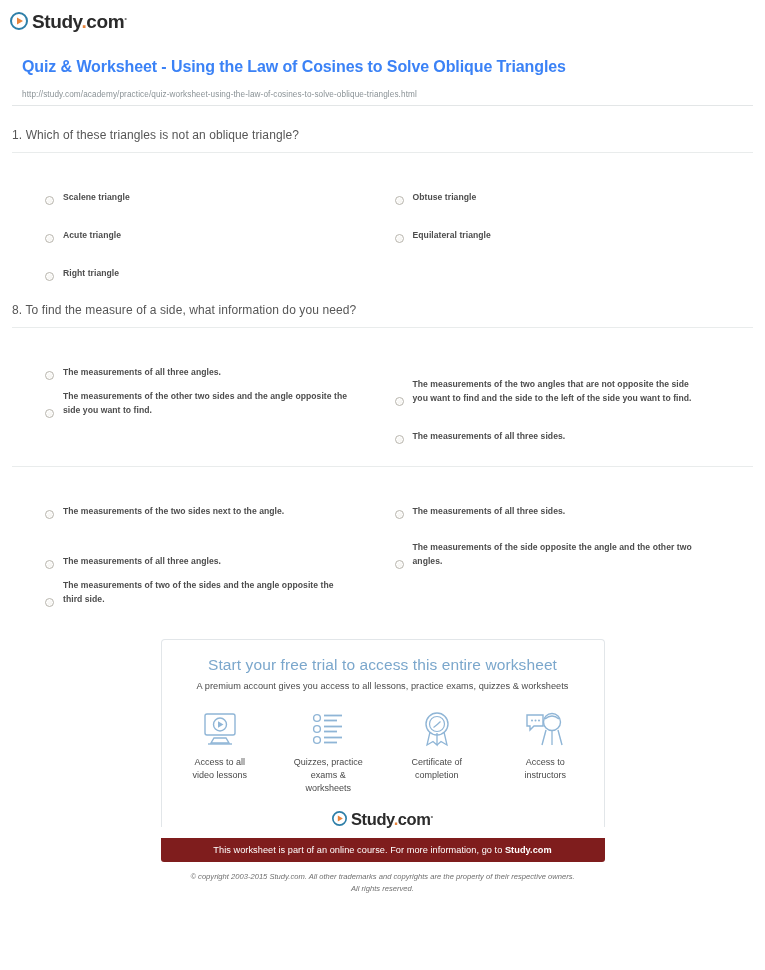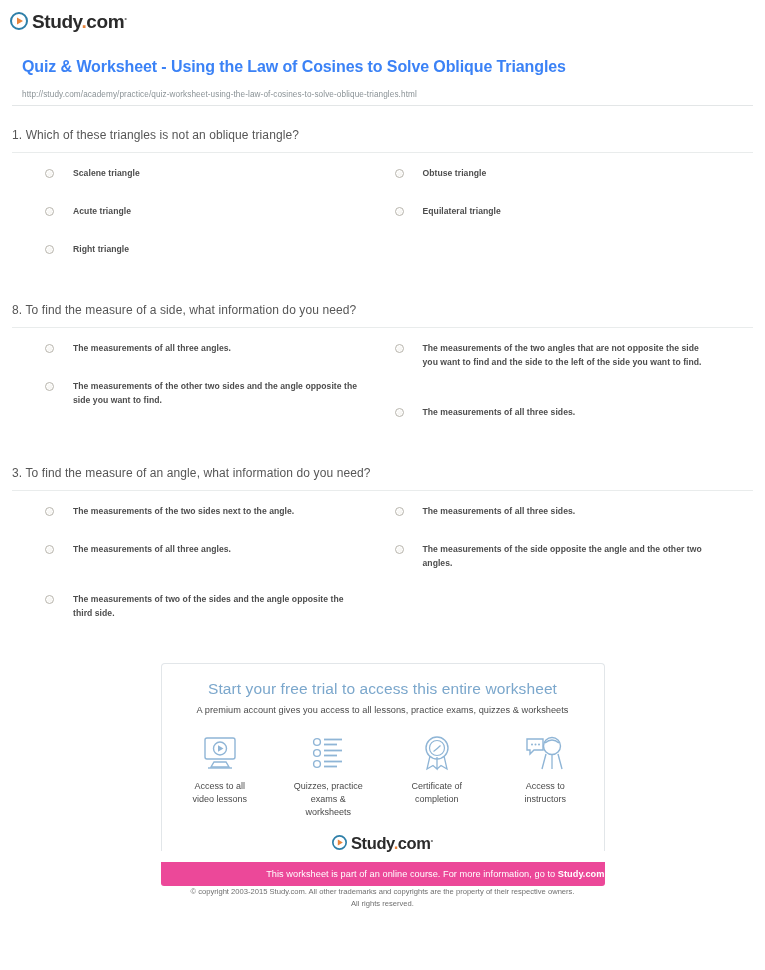--- a/index.html
+++ b/index.html
@@ -93,22 +93,22 @@
   .answer-grid {
     display: flex;
     flex-wrap: wrap;
     padding-top: 14px;
   }
   .answer-col {
     width: 50%;
   }
   .answer-item {
     display: flex;
-    align-items: flex-start;
-    gap: 19px;
+    align-items: flex-end;
+    gap: 9px;
     padding: 0 18px 0 33px;
     min-height: 38px;
   }
   .answer-col.right .answer-item {
     padding-left: 12px;
     padding-right: 24px;
   }
   .radio {
     flex: 0 0 9px;
     width: 9px;
@@ -183,35 +183,37 @@
     margin-bottom: 11px;
     display: flex;
     align-items: center;
     justify-content: center;
     gap: 4px;
   }
   .promo-logo .logo-text { font-size: 16.5px; }
   .promo-logo .logo-mark { width: 15px; height: 15px; flex: 0 0 15px; }
 
   .promo-banner {
-    background: #ec4899;
+    background: #7f1d1d;
     color: #ffffff;
     font-size: 9.2px;
-    text-align: right;
+    text-align: center;
     padding: 7px 0;
     letter-spacing: 0.05px;
     border-radius: 0 0 3px 3px;
   }
   .promo-banner b { font-weight: bold; }
 
   .copyright {
+    margin-top: 9px;
     text-align: center;
     font-size: 7.6px;
     line-height: 1.5;
     color: #6f6f6f;
+    font-style: italic;
   }
 </style>
 </head>
 <body>
 
 <div class="page-header">
   <div class="logo">
     <span class="logo-mark">
       <svg viewBox="0 0 18 18" width="18" height="18">
         <circle cx="9" cy="9" r="8" fill="none" stroke="#2e7fa8" stroke-width="2"></circle>
@@ -282,21 +284,20 @@
         </div>
         <div class="answer-item">
           <span class="radio"></span>
           <span class="answer-label">The measurements of all three sides.</span>
         </div>
       </div>
     </div>
   </div>
 
   <div class="question-block">
-    <div class="question-text">3. To find the measure of an angle, what information do you need?</div>
     <div class="question-rule"></div>
     <div class="answer-grid">
       <div class="answer-col left">
         <div class="answer-item">
           <span class="radio"></span>
           <span class="answer-label">The measurements of the two sides next to the angle.</span>
         </div>
         <div class="answer-item" style="min-height:50px">
           <span class="radio"></span>
           <span class="answer-label">The measurements of all three angles.</span>

